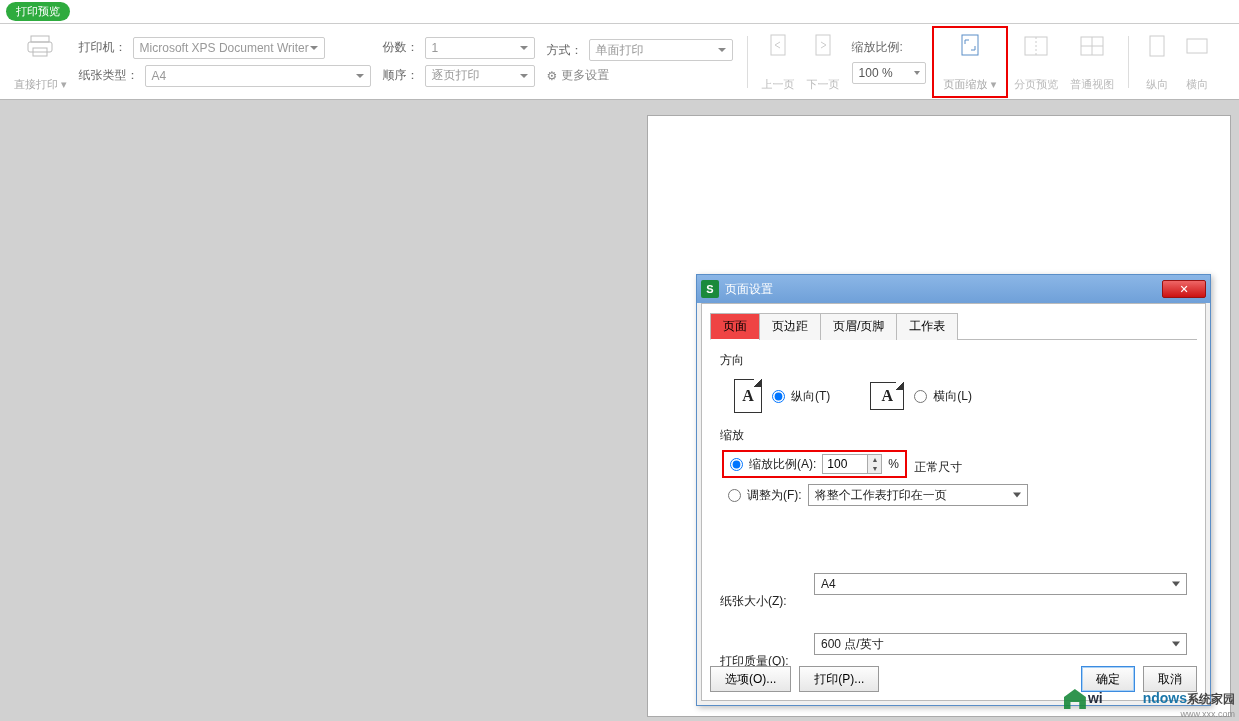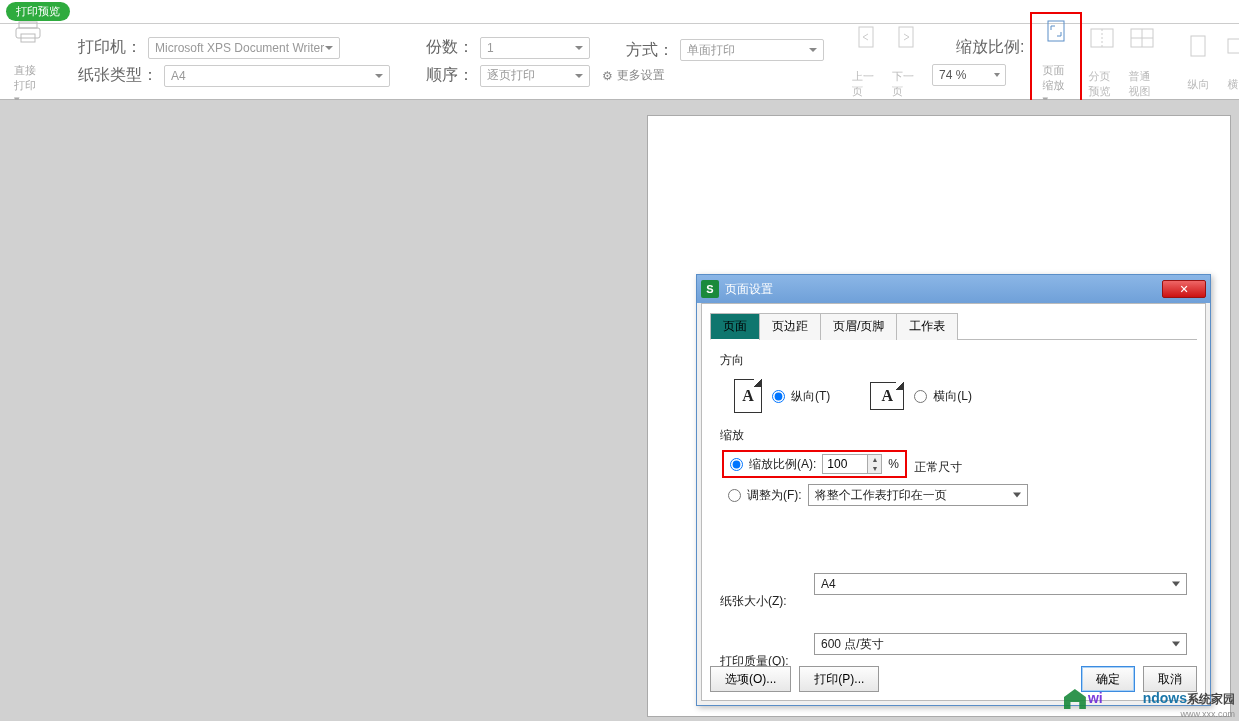--- a/index.html
+++ b/index.html
@@ -4,21 +4,21 @@
 <style>
 * { box-sizing: border-box; margin: 0; padding: 0; font-family: "Microsoft YaHei", Arial, sans-serif; }
 body { background: #d1d1d1; width: 1239px; height: 721px; overflow: hidden; position: relative; }
 
 .tab-bar { background: #fff; height: 24px; display: flex; align-items: center; padding-left: 6px; border-bottom: 1px solid #ccc;}
 .tab-pill { background: #2eab3e; color: #fff; font-size: 11px; padding: 2px 10px; border-radius: 10px; }
 
 .ribbon { background: #fff; height: 76px; display: flex; align-items: center; padding: 0 8px; border-bottom: 1px solid #b7b7b7; font-size: 12px; color: #777; }
 .ribbon-group { display: flex; flex-direction: column; gap: 6px; padding: 0 6px; }
 .ribbon-row { display: flex; align-items: center; gap: 6px; }
-.ribbon-label { color: #666; font-size: 16px; white-space: nowrap; margin-left: 24px;}
+.ribbon-label { color: #666; font-size: 12px; white-space: nowrap;}
 .ribbon-combo { border: 1px solid #ccc; border-radius: 2px; height: 22px; display: flex; align-items: center; padding: 0 6px; color: #999; font-size: 12px; background: #fff; position: relative;}
 .ribbon-combo::after { content: ''; position: absolute; right: 6px; top: 50%; transform: translateY(-50%); width: 0; height: 0; border-left: 4px solid transparent; border-right: 4px solid transparent; border-top: 4px solid #888;}
 .ribbon-sep { width: 1px; height: 52px; background: #ddd; margin: 0 8px; }
 .ribbon-btn-v { display: flex; flex-direction: column; align-items: center; gap: 17px; color: #aaa; font-size: 11px; padding: 2px 6px; }
 .ribbon-btn-v .icn { width: 28px; height: 28px; display: flex; align-items: center; justify-content: center;}
 .ribbon-btn-v.disabled { color: #bbb; }
 .zoom-combo { border: 1px solid #ccc; border-radius: 2px; height: 22px; padding: 0 6px; font-size: 12px; color: #555; background:#fff; display:flex; align-items:center; position:relative;}
 .zoom-combo::after{ content:''; position:absolute; right:5px; top:50%; transform:translateY(-50%); border-left:3px solid transparent; border-right:3px solid transparent; border-top:4px solid #888;}
 .red-box { border: 2px solid #e00; padding: 2px 4px; }
 .gear-link { display:flex; align-items:center; gap:4px; color:#888; font-size:12px; cursor:pointer;}
@@ -27,21 +27,21 @@
 .page { position: absolute; top: 16px; left: 648px; width: 582px; height: 600px; background: #fff; box-shadow: 0 0 0 1px #aaa; }
 
 .dialog { position: absolute; top: 274px; left: 696px; width: 515px; height: 432px; background: #f0f0f0; border: 1px solid #5a8ec7; box-shadow: 2px 2px 6px rgba(0,0,0,0.25); }
 .dlg-title { height: 28px; background: linear-gradient(#8bb6e6, #6fa0d8); display: flex; align-items: center; padding: 0 4px; color: #fff; font-size: 12px; }
 .dlg-title .appicon { width: 18px; height: 18px; background: #1a8a3c; border-radius: 2px; margin-right: 6px; display:flex; align-items:center; justify-content:center; color:#fff; font-size:11px; font-weight:bold;}
 .dlg-close { margin-left: auto; width: 44px; height: 18px; background: linear-gradient(#e66, #c11); border-radius: 2px; color: #fff; text-align: center; font-size: 11px; line-height: 17px; border:1px solid #911;}
 .dlg-body { position:absolute; top:28px; left:4px; right:4px; bottom:4px; background:#fff; border:1px solid #bbb; }
 
 .tabset { display:flex; border-bottom:1px solid #bbb; margin: 8px 8px 0 8px;}
 .tabset .tab { padding: 4px 12px; font-size: 12px; border:1px solid #bbb; border-bottom:none; margin-right:-1px; background:#f6f6f6; position:relative; top:1px;}
-.tabset .tab.active { background:#0f766e; border-bottom:1px solid #fff;}
+.tabset .tab.active { background:#ef4444; border-bottom:1px solid #fff;}
 
 .panel { padding: 12px 18px; font-size: 12px; color:#222;}
 .group-title { margin-bottom: 6px; }
 .orient-row { display:flex; align-items:center; gap:10px; padding: 4px 0 14px 14px;}
 .page-icon { width: 28px; height: 34px; border:1px solid #333; display:flex; align-items:center; justify-content:center; font-size:16px; font-family: serif; font-weight:bold; position:relative; background:#fff;}
 .page-icon.landscape { width: 34px; height: 28px; }
 .page-icon::before { content:''; position:absolute; top:-1px; right:-1px; width:8px; height:8px; background:linear-gradient(135deg, #fff 50%, #333 50%); }
 .radio-row { display:flex; align-items:center; gap:6px;}
 input[type=radio]{ margin:0;}
 .scale-red { border: 2px solid #e00; padding: 2px 6px; display:inline-flex; align-items:center; gap:6px;}
@@ -57,21 +57,21 @@
 .textin { border:1px solid #999; height:20px; width: 94px; padding:0 4px; font-size:12px;}
 .btnrow { position:absolute; bottom:8px; left:8px; right:8px; display:flex; gap:8px;justify-content:space-between;}
 .btn { border:1px solid #999; background:linear-gradient(#fdfdfd,#e7e7e7); height:26px; padding:0 14px; font-size:12px; display:flex; align-items:center; justify-content:center; }
 .btn.primary { border:1px solid #3b8be0; box-shadow: inset 0 0 0 1px #a7d0f6; }
 .spacer { flex:1;}
 
 .watermark { position:absolute; right:4px; bottom:2px; display:flex; flex-direction:column; align-items:flex-end; font-size:11px; opacity: 0.9;}
 .watermark .brand { display:flex; align-items:center; gap:2px;}
 .watermark .w-icon { width: 22px; height: 20px; background:#1a8a3c; clip-path: polygon(0 100%, 0 40%, 50% 0, 100% 40%, 100% 100%, 70% 100%, 70% 65%, 30% 65%, 30% 100%);}
 .watermark .w-text { font-weight:bold; font-size:14px;}
-.watermark .w-text .wi { color:#6d28d9;} .watermark .w-text .nd { color:#0369a1;margin-left:40px;} .watermark .w-text .ch { color:#333; font-size:12px;}
+.watermark .w-text .wi { color:#0f172a;} .watermark .w-text .nd { color:#0369a1;margin-left:40px;} .watermark .w-text .ch { color:#333; font-size:12px;}
 .watermark .url { color:#888; font-size:9px;}
 svg { display:block;}
 </style>
 </head>
 <body>
 
 <div class="tab-bar">
   <div class="tab-pill">打印预览</div>
 </div>
 
@@ -135,21 +135,21 @@
           <path d="M8 8 L13 11 L8 14" fill="none" stroke="#ccc"></path>
         </svg>
       </div>
     <span>下一页</span>
   </div>
   <div class="ribbon-group">
     <div class="ribbon-row">
         <span class="ribbon-label">缩放比例:</span>
       </div>
     <div class="ribbon-row">
-        <div class="zoom-combo" style="width:74px">74 %</div>
+        <div class="zoom-combo" style="width:74px">100 %</div>
       </div>
   </div>
   <div class="red-box">
     <div class="ribbon-btn-v">
       <div class="icn">
           <svg width="22" height="24">
             <rect x="3" y="1" width="16" height="20" fill="none" stroke="#5a8ec7"></rect>
             <path d="M6 6 L10 6 M6 6 L6 10" stroke="#5a8ec7"></path>
             <path d="M16 16 L12 16 M16 16 L16 12" stroke="#5a8ec7"></path>
           </svg>

